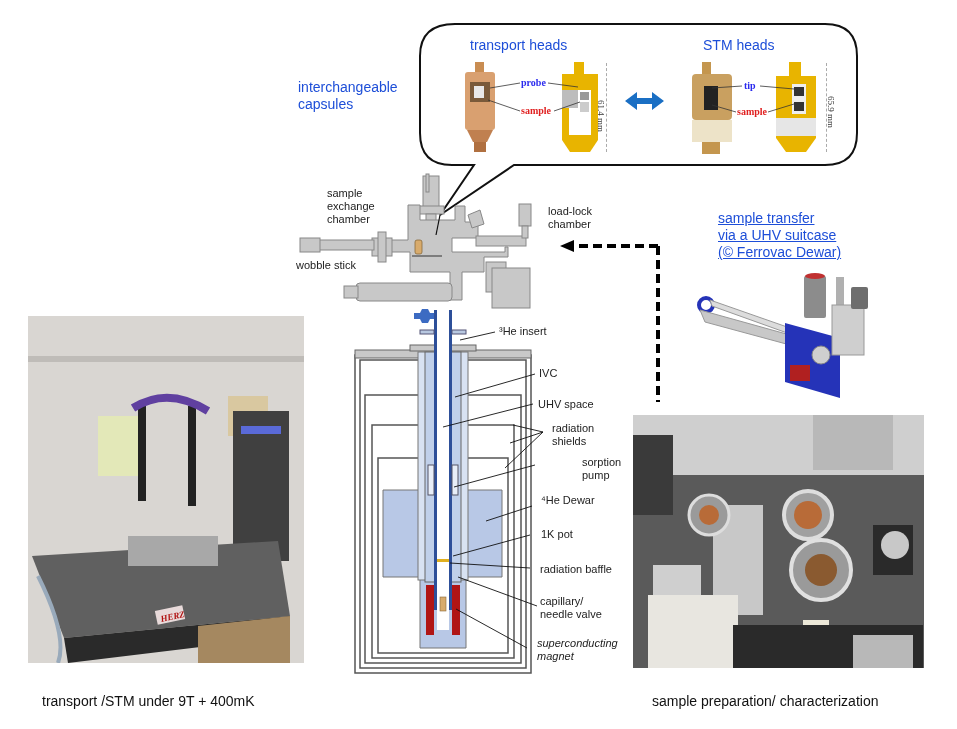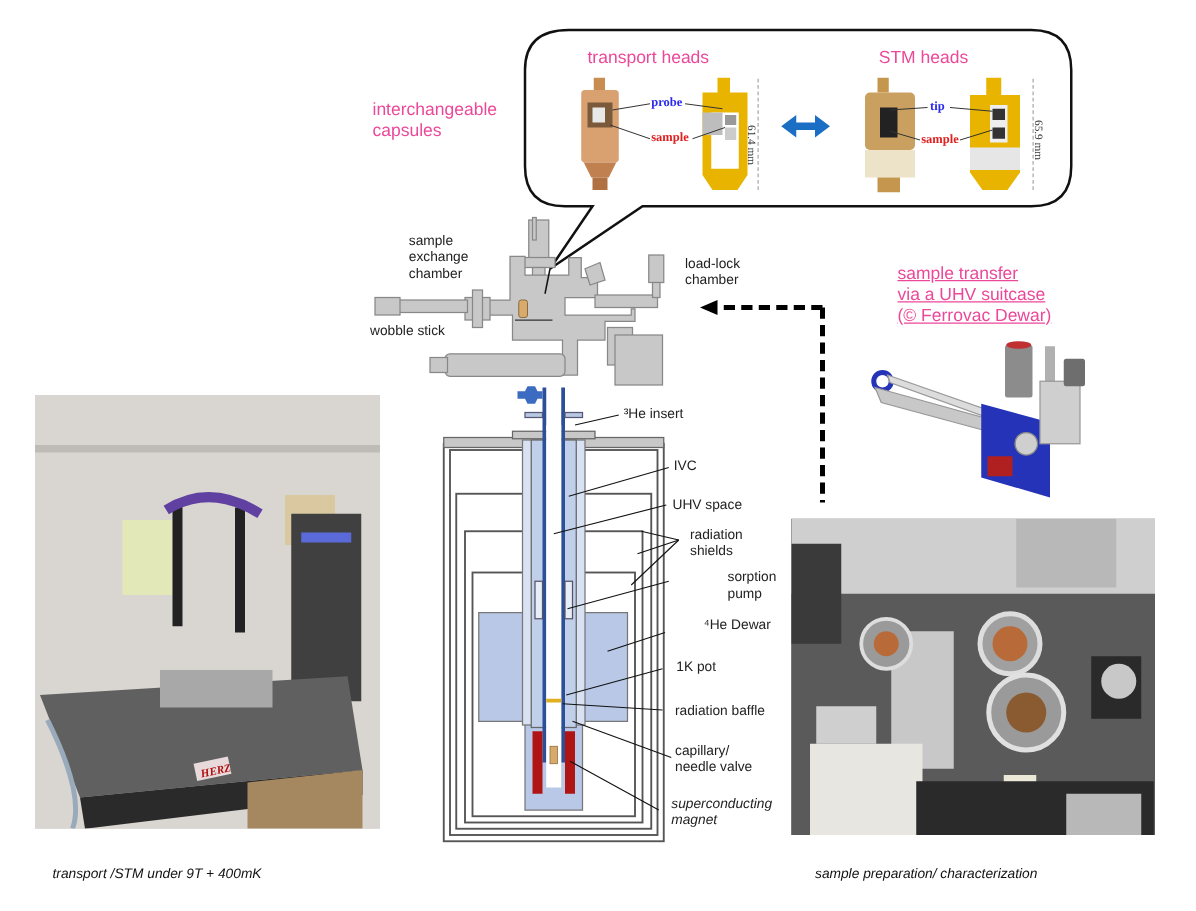--- a/index.html
+++ b/index.html
@@ -1,21 +1,21 @@
 <!DOCTYPE html>
 <html><head>
 <meta charset="utf-8">
 <style>
   html, body { margin:0; padding:0; background:#ffffff; }
   body { width:957px; height:729px; position:relative; overflow:hidden;
          font-family:"Liberation Sans", sans-serif; color:#222; }
   .abs { position:absolute; }
   .lbl { position:absolute; font-size:11px; line-height:13px; color:#222; white-space:nowrap; }
-  .lbl-lg { position:absolute; font-size:14px; line-height:17px; color:#ec4899; white-space:nowrap; }
-  .cap { position:absolute; font-size:11px; color:#111; white-space:nowrap;font-style:italic; }
+  .lbl-lg { position:absolute; font-size:14px; line-height:17px; color:#1d4ed8; white-space:nowrap; }
+  .cap { position:absolute; font-size:14px; color:#111; white-space:nowrap; }
   .serif-b { font-family:"Liberation Serif", serif; font-weight:bold; font-size:10px; position:absolute; white-space:nowrap; }
   svg { position:absolute; left:0; top:0; }
 </style>
 </head>
 <body>
 
 <svg width="957" height="729">
   <path d="M455,24 L825,24 Q857,24 857,56 L857,133 Q857,165 825,165 L514,165 L440,215 L474,165 L452,165 Q420,165 420,133 L420,56 Q420,24 455,24 Z" fill="#fff" stroke="#111" stroke-width="2"></path>
 </svg>
 
@@ -203,21 +203,21 @@
 <div class="lbl" style="left:539px;top:367px;text-align:right;">IVC</div>
 <div class="lbl" style="left:538px;top:398px;">UHV space</div>
 <div class="lbl" style="left:552px;top:422px;">
   <div>radiation</div>
     <div>shields</div>
 </div>
 <div class="lbl" style="left:542px;top:456px;margin-left:40px;">
   <div>sorption</div>
     <div>pump</div>
 </div>
-<div class="lbl" style="left:541px;top:494px;margin-left:22px;">⁴He Dewar</div>
+<div class="lbl" style="left:541px;top:494px;">⁴He Dewar</div>
 <div class="lbl" style="left:541px;top:528px;">1K pot</div>
 <div class="lbl" style="left:540px;top:563px;">radiation baffle</div>
 <div class="lbl" style="left:540px;top:595px;">
   <div>capillary/</div>
     <div>needle valve</div>
 </div>
 <div class="lbl" style="left:537px;top:637px;font-style:italic;">
   <div>superconducting</div>
     <div>magnet</div>
 </div>

